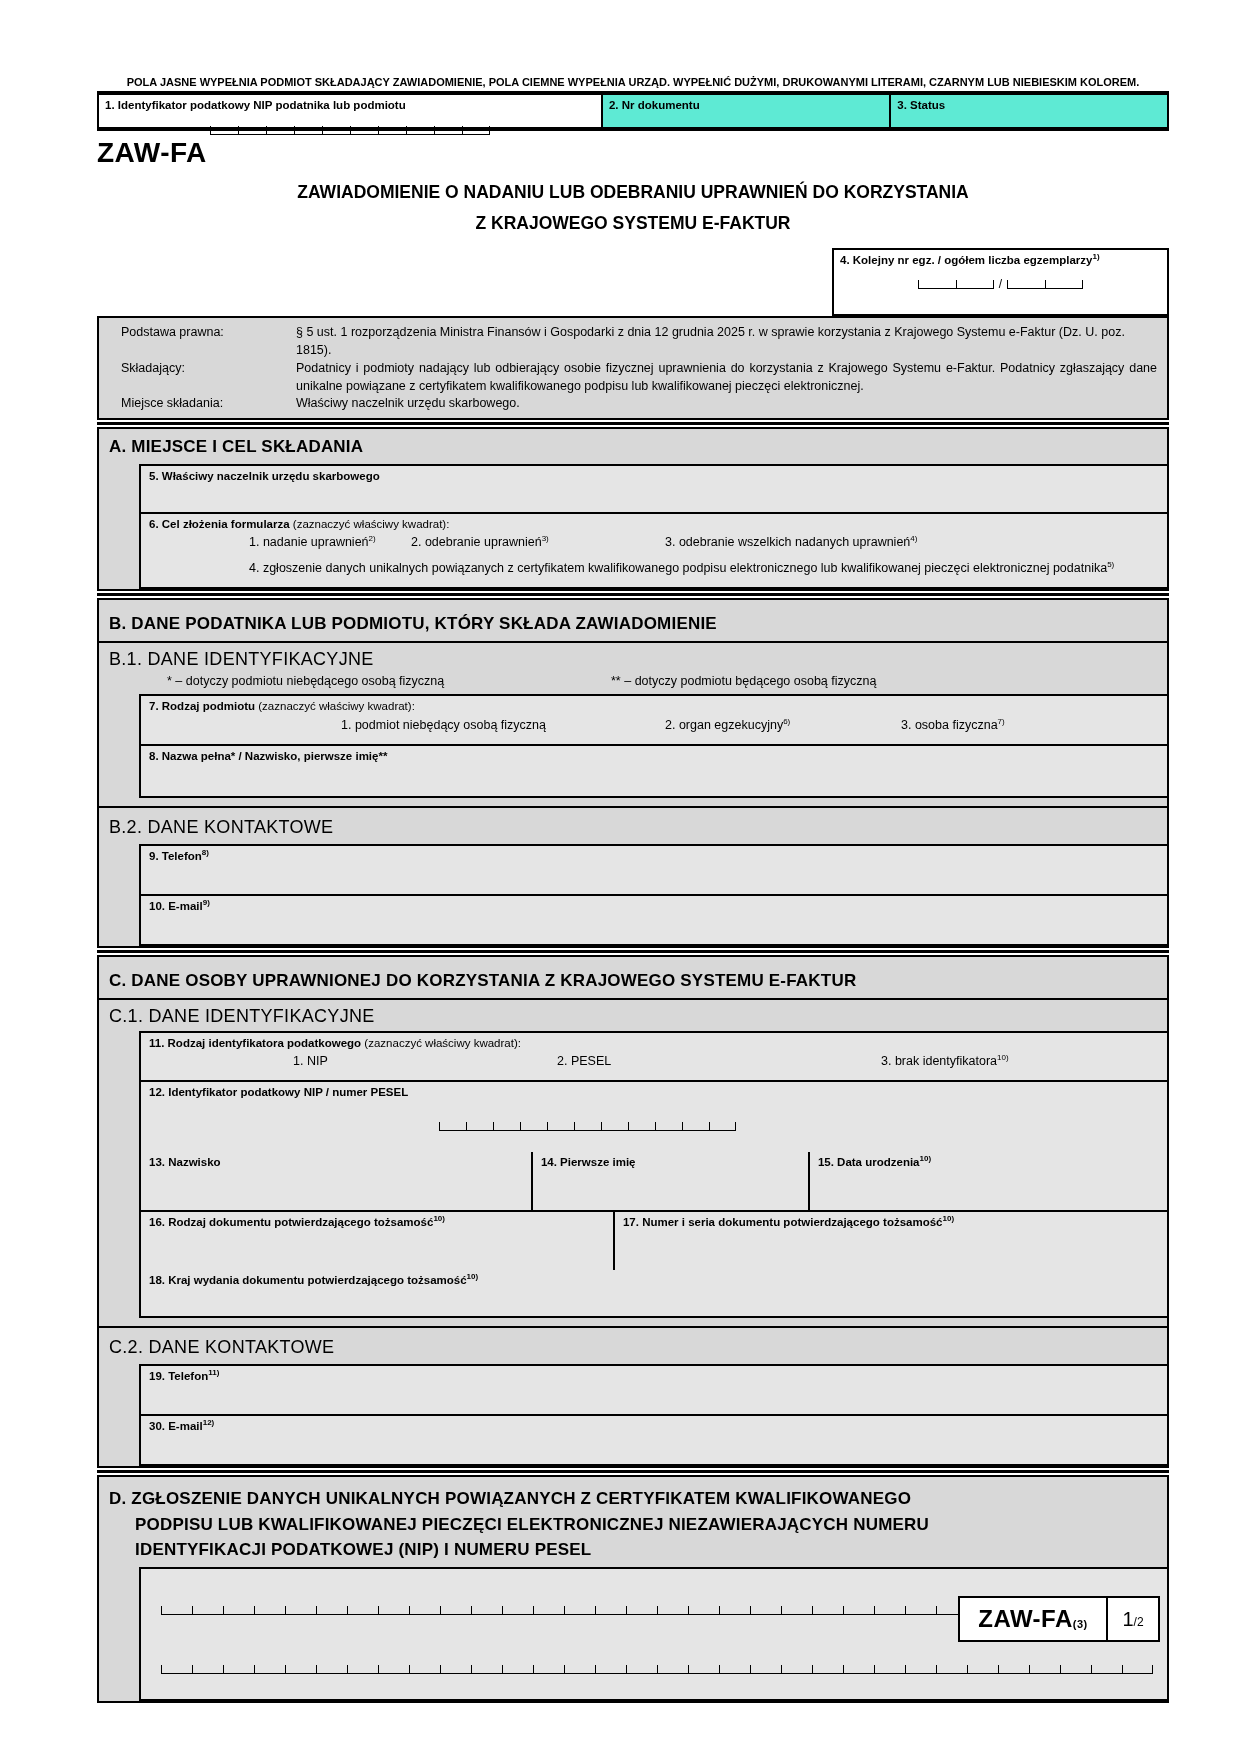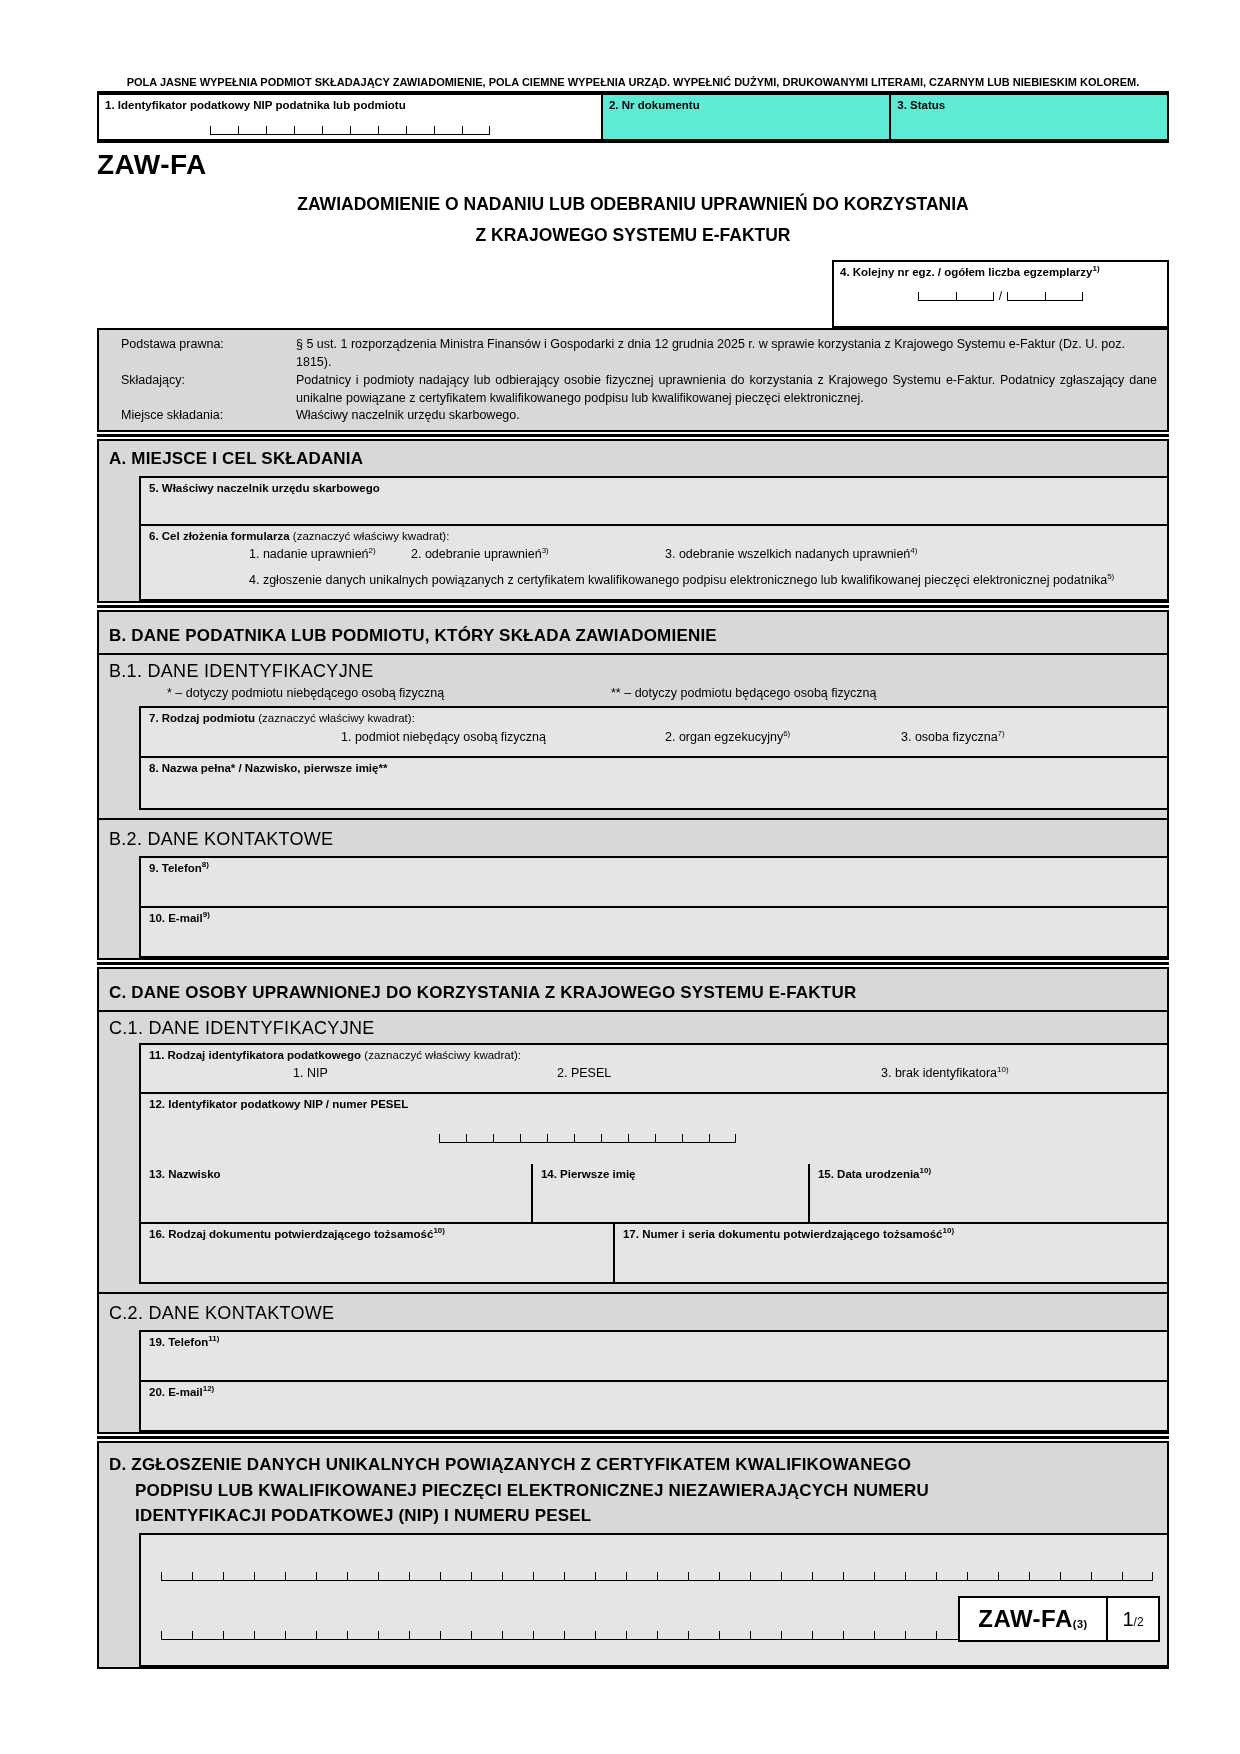--- a/index.html
+++ b/index.html
@@ -6,21 +6,21 @@
   html,body { background:#fff; }
   body {
     width:1240px; height:1754px; position:relative;
     font-family:"Liberation Sans", sans-serif; color:#000;
   }
   .content { position:absolute; left:97px; top:76px; width:1072px; }
 
   .top-note { font-size:11px; font-weight:bold; text-align:center; margin-bottom:3px; letter-spacing:0; white-space:nowrap; }
 
   
-  .head-row { display:flex; border:2px solid #000; border-top:4px solid #000; border-bottom:4px solid #000; height:52px; }
+  .head-row { display:flex; border:2px solid #000; border-top:4px solid #000; border-bottom:4px solid #000; height:40px; }
   .hbox { padding:3px 6px; position:relative; }
   .hbox + .hbox { border-left:2px solid #000; }
   .hbox.white { background:#fff; flex:0 0 47%; }
   .hbox.gray  { background:#5eead4; }
   .hbox.g1 { flex:0 0 27%; } .hbox.g2 { flex:1; }
   .flabel { font-size:11.5px; font-weight:bold; line-height:1.25; }
   .flabel .hint { font-weight:normal; }
   sup { font-size:8px; vertical-align:super; line-height:0; }
 
   
@@ -243,28 +243,31 @@
         </div>
       </div>
       <div class="frow">
         <div class="fbox h58 w46">
           <div class="flabel"><span>16. Rodzaj dokumentu potwierdzającego tożsamość</span><sup>10)</sup></div>
         </div>
         <div class="fbox w54">
           <div class="flabel"><span>17. Numer i seria dokumentu potwierdzającego tożsamość</span><sup>10)</sup></div>
         </div>
       </div>
+      <div class="fbox h46">
+        <div class="flabel"><span>18. Kraj wydania dokumentu potwierdzającego tożsamość</span><sup>10)</sup></div>
+      </div>
     </div>
     <div class="sub-head lined" style="margin-top:8px">C.2. DANE KONTAKTOWE</div>
     <div class="fields" style="margin-top:2px">
       <div class="fbox h48">
         <div class="flabel"><span>19. Telefon</span><sup>11)</sup></div>
       </div>
       <div class="fbox h50">
-        <div class="flabel"><span>20. E-mail</span><sup>12)</sup></div>
+        <div class="flabel"><span>30. E-mail</span><sup>12)</sup></div>
       </div>
     </div>
   </div>
 
   <div class="section">
     <div class="sec-head wrap">D. ZGŁOSZENIE DANYCH UNIKALNYCH POWIĄZANYCH Z CERTYFIKATEM KWALIFIKOWANEGO PODPISU LUB KWALIFIKOWANEJ PIECZĘCI ELEKTRONICZNEJ NIEZAWIERAJĄCYCH NUMERU IDENTYFIKACJI PODATKOWEJ (NIP) I NUMERU PESEL</div>
     <div class="fields">
       <div class="fbox h130">
         <div class="comb f21-comb">
             <span class="comb-cell"></span>

